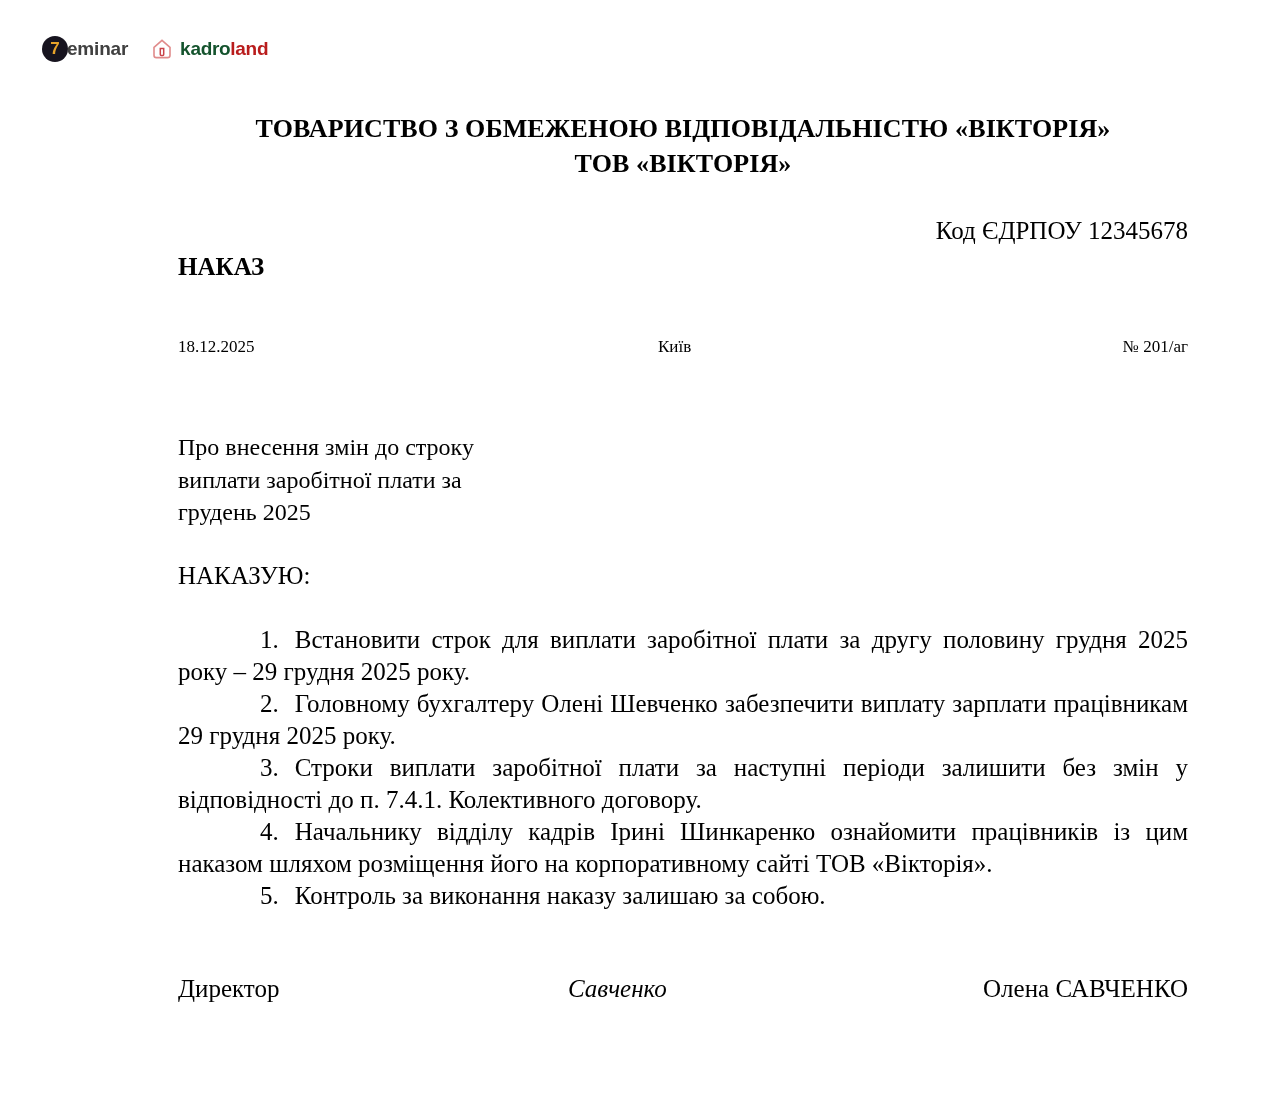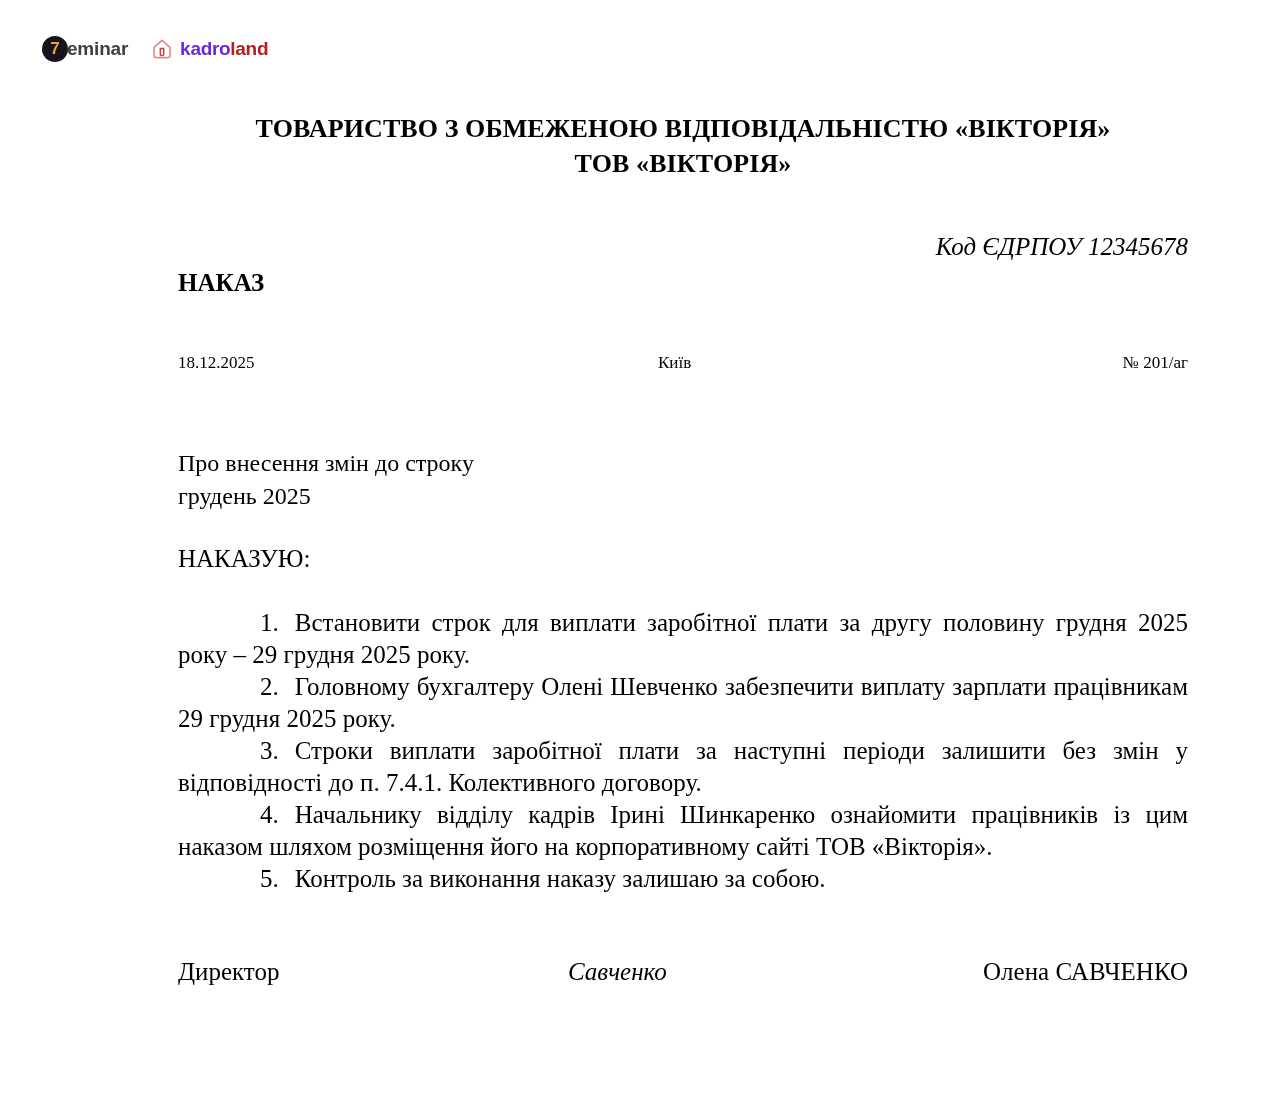--- a/index.html
+++ b/index.html
@@ -64,21 +64,21 @@
     flex: none;
     display: block;
   }
   .kadro-word {
     font-family: "Liberation Sans", sans-serif;
     font-weight: 700;
     font-size: 19px;
     letter-spacing: -0.3px;
     margin-left: 4px;
   }
-  .kadro-word .k1 { color: #6d28d9; }
+  .kadro-word .k1 { color: #14532d; }
   .kadro-word .k2 { color: #b91c1c; }
 
   
   .page {
     position: absolute;
     left: 178px;
     top: 0;
     width: 1010px;
   }
 
@@ -87,23 +87,22 @@
     font-weight: 700;
     font-size: 26px;
     line-height: 1.29;
     margin-top: 112px;
     letter-spacing: 0.1px;
   }
   .org-title div + div { margin-top: 1px; }
 
   .code-row {
     position: relative;
-    margin-top: 52px;
+    margin-top: 36px;
     height: 30px;
-    font-style: italic;
   }
   .code-text {
     position: absolute;
     right: 0;
     top: 0;
     font-size: 25px;
     line-height: 1.2;
     white-space: nowrap;
   }
 
@@ -221,20 +220,21 @@
   <div class="doc-kind">НАКАЗ</div>
 
   <div class="meta-row">
     <span class="meta-date">18.12.2025</span>
     <span class="meta-place">Київ</span>
     <span class="meta-number">№ 201/аг</span>
   </div>
 
   <div class="subject">
     <div>Про внесення змін до строку</div>
+    <div>виплати заробітної плати за</div>
     <div>грудень 2025</div>
   </div>
 
 
   <div class="order-word">НАКАЗУЮ:</div>
 
   <div class="items">
     <p class="item">
       <span class="num">1.</span><span>Встановити строк для виплати заробітної плати за другу половину грудня 2025 року – 29 грудня 2025 року.</span>
     </p>

